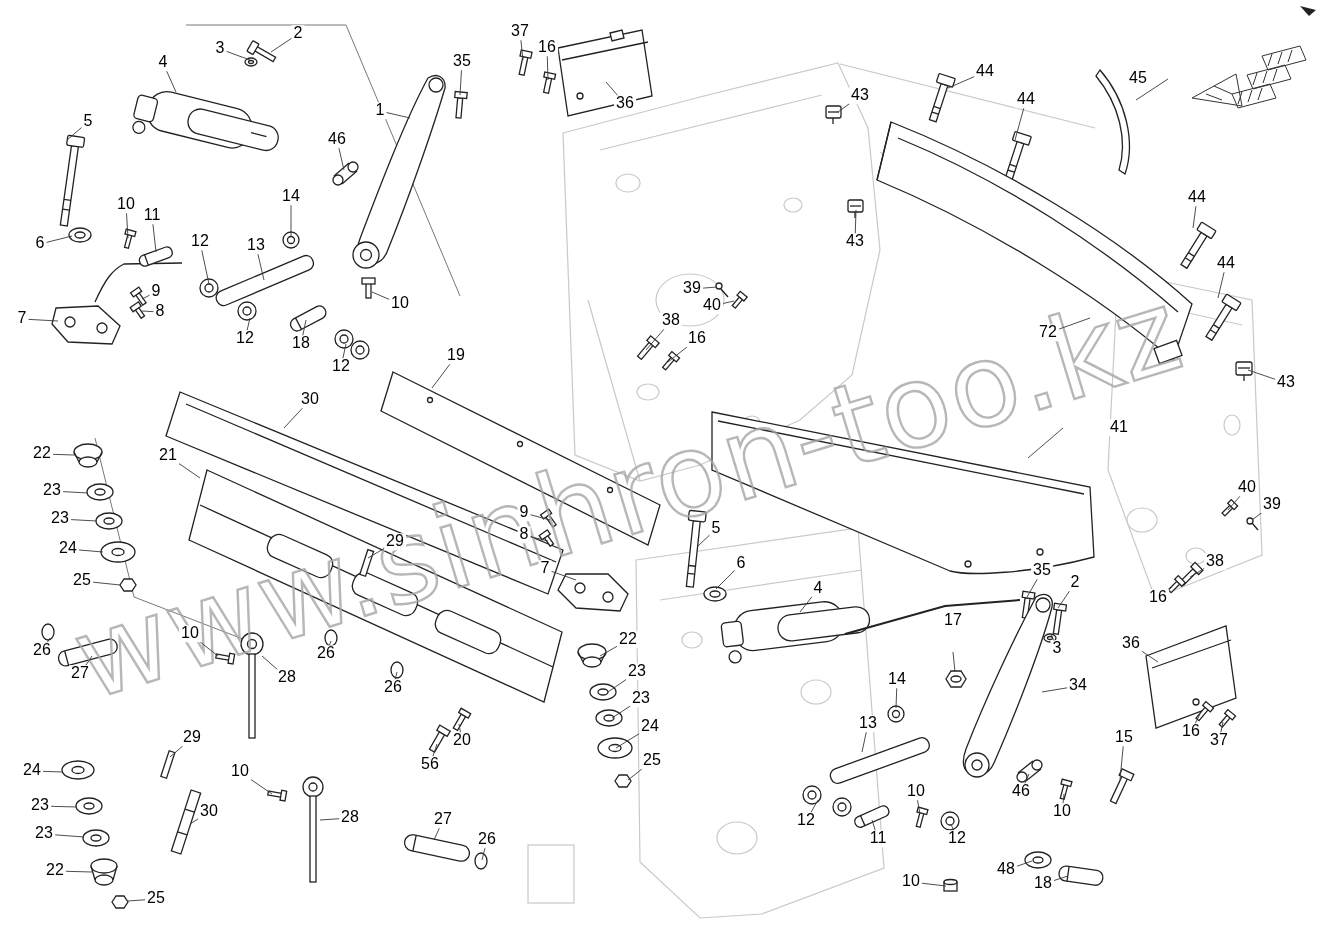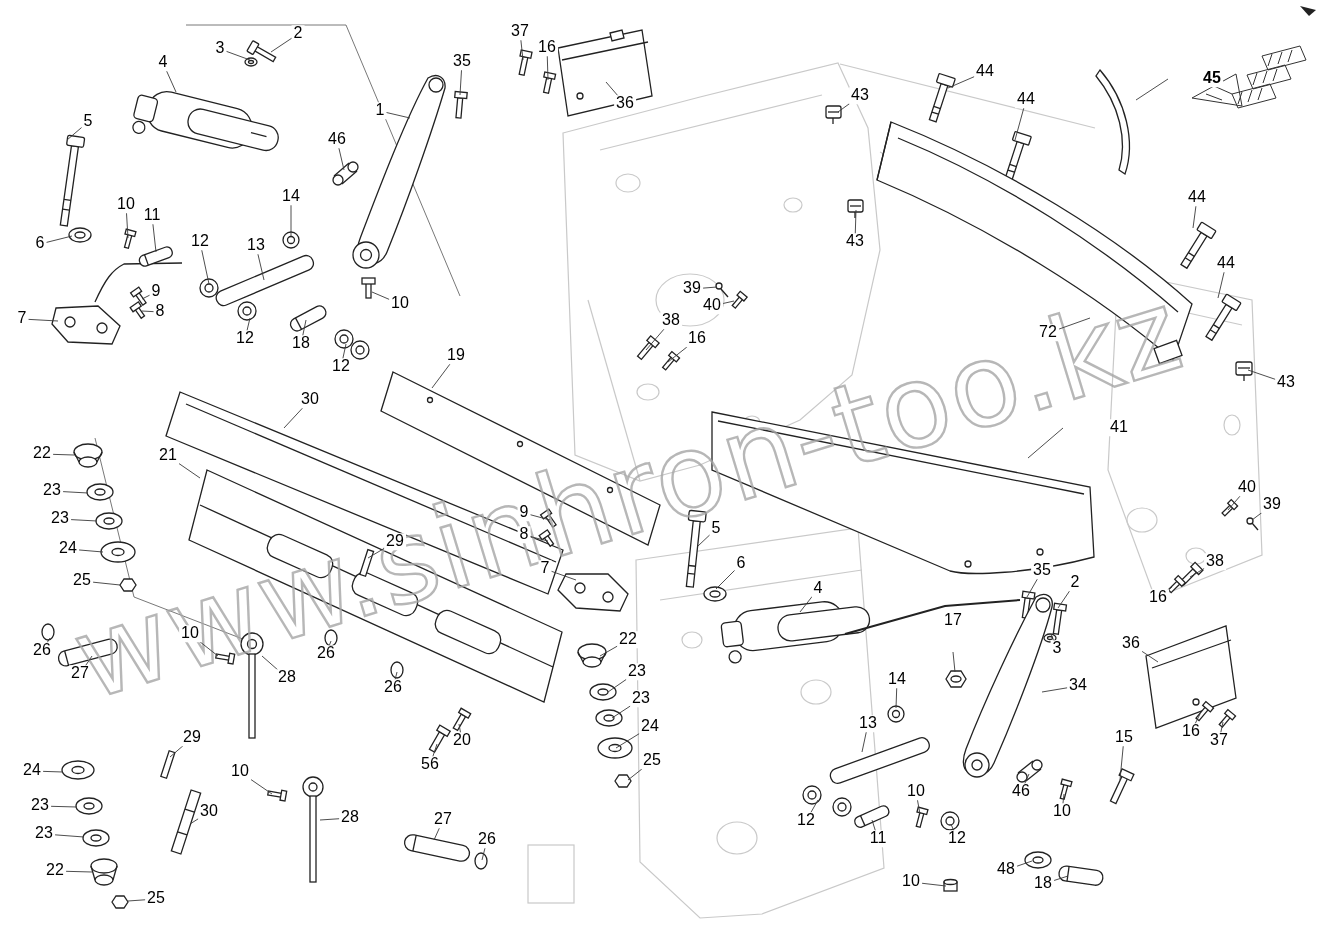--- a/index.html
+++ b/index.html
@@ -622,21 +622,21 @@
       <span class="callout" style="left: 163px; top: 63px;">4</span>
       <span class="callout" style="left: 88px; top: 122px;">5</span>
       <span class="callout" style="left: 462px; top: 62px;">35</span>
       <span class="callout" style="left: 520px; top: 32px;">37</span>
       <span class="callout" style="left: 547px; top: 48px;">16</span>
       <span class="callout" style="left: 625px; top: 104px;">36</span>
       <span class="callout" style="left: 380px; top: 111px;">1</span>
       <span class="callout" style="left: 337px; top: 140px;">46</span>
       <span class="callout" style="left: 985px; top: 72px;">44</span>
       <span class="callout" style="left: 1026px; top: 100px;">44</span>
-      <span class="callout" style="left: 1212px; top: 79px; font-weight: bold;">45</span>
+      <span class="callout" style="left: 1138px; top: 79px;">45</span>
       <span class="callout" style="left: 860px; top: 96px;">43</span>
       <span class="callout" style="left: 40px; top: 244px;">6</span>
       <span class="callout" style="left: 126px; top: 205px;">10</span>
       <span class="callout" style="left: 152px; top: 216px;">11</span>
       <span class="callout" style="left: 291px; top: 197px;">14</span>
       <span class="callout" style="left: 200px; top: 242px;">12</span>
       <span class="callout" style="left: 256px; top: 246px;">13</span>
       <span class="callout" style="left: 855px; top: 242px;">43</span>
       <span class="callout" style="left: 1197px; top: 198px;">44</span>
       <span class="callout" style="left: 1226px; top: 264px;">44</span>

